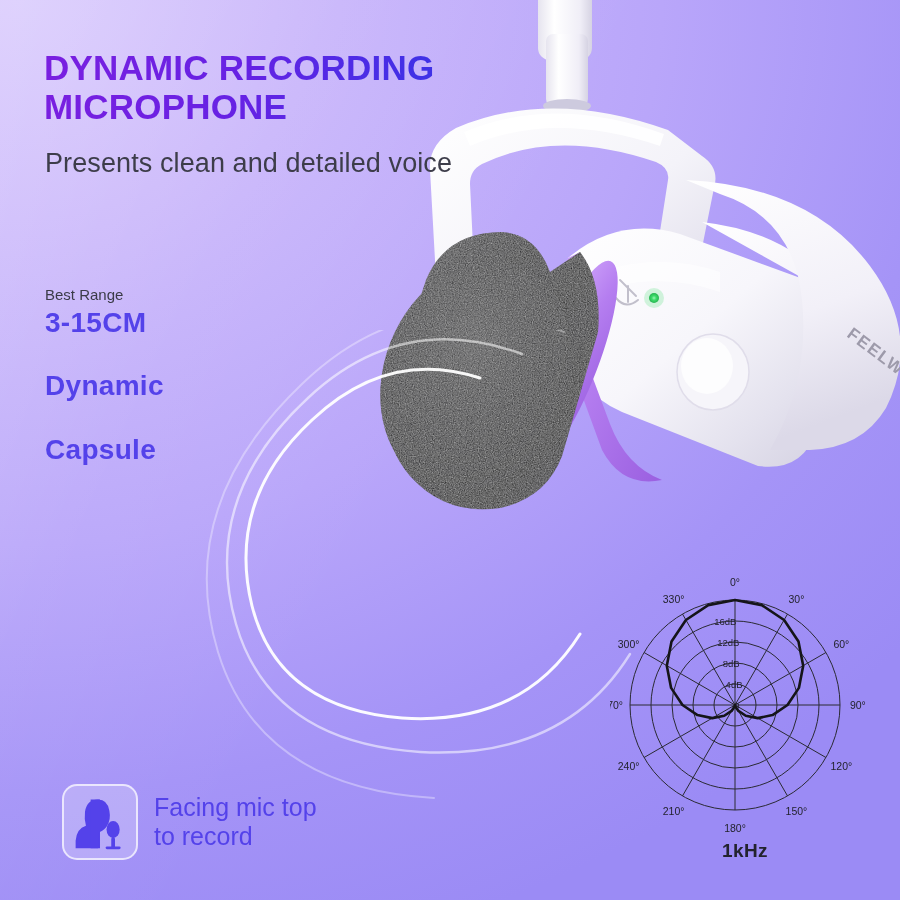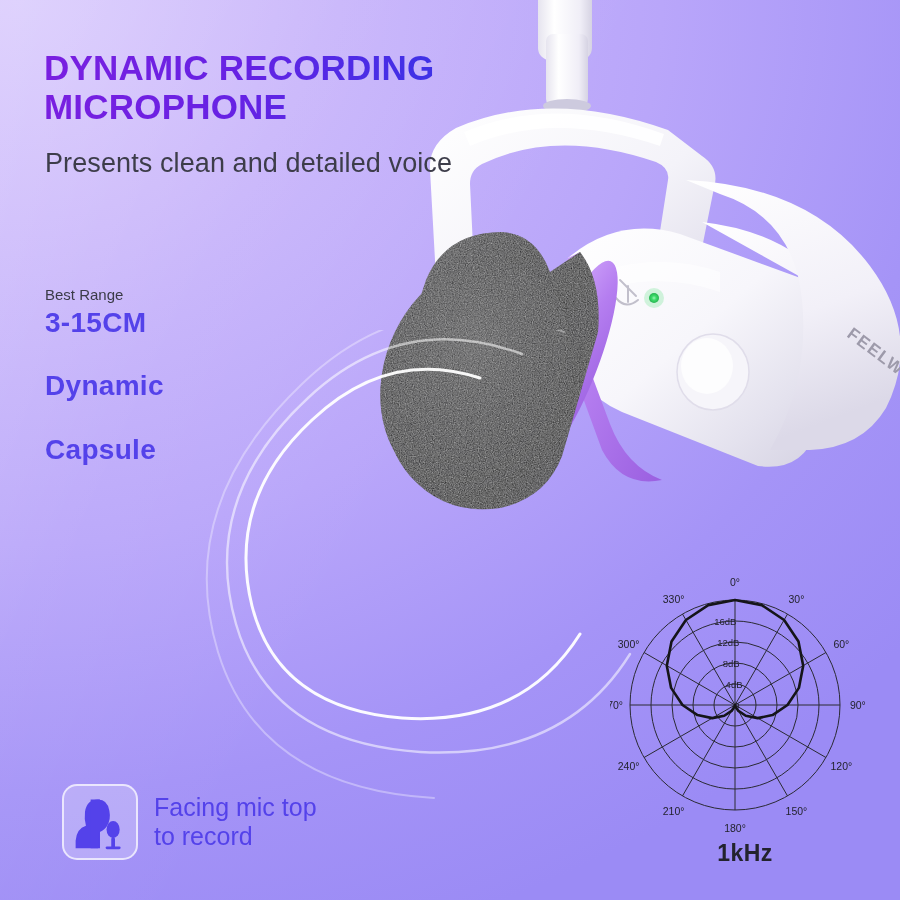--- a/index.html
+++ b/index.html
@@ -46,21 +46,21 @@
   }
   .callout-text{font-size:25px;line-height:1.18;color:#5442ea;}
   
   .rings{position:absolute;left:150px;top:330px;width:620px;height:470px;pointer-events:none;}
   
   .mic{position:absolute;left:250px;top:-20px;width:660px;height:700px;}
   
   .polar{position:absolute;left:610px;top:565px;width:270px;height:290px;}
   .polar-caption{
     position:absolute;left:610px;top:840px;width:270px;text-align:center;
-    font-size:23px;font-weight:bold;color:#23232e;letter-spacing:.4px;
+    font-size:19px;font-weight:bold;color:#23232e;letter-spacing:.4px;
   }
 </style>
 </head>
 <body>
 
 <div id="page">
 
   <div class="mic">
     <svg viewBox="0 0 660 700" width="660" height="700" aria-hidden="true">
       <defs>

